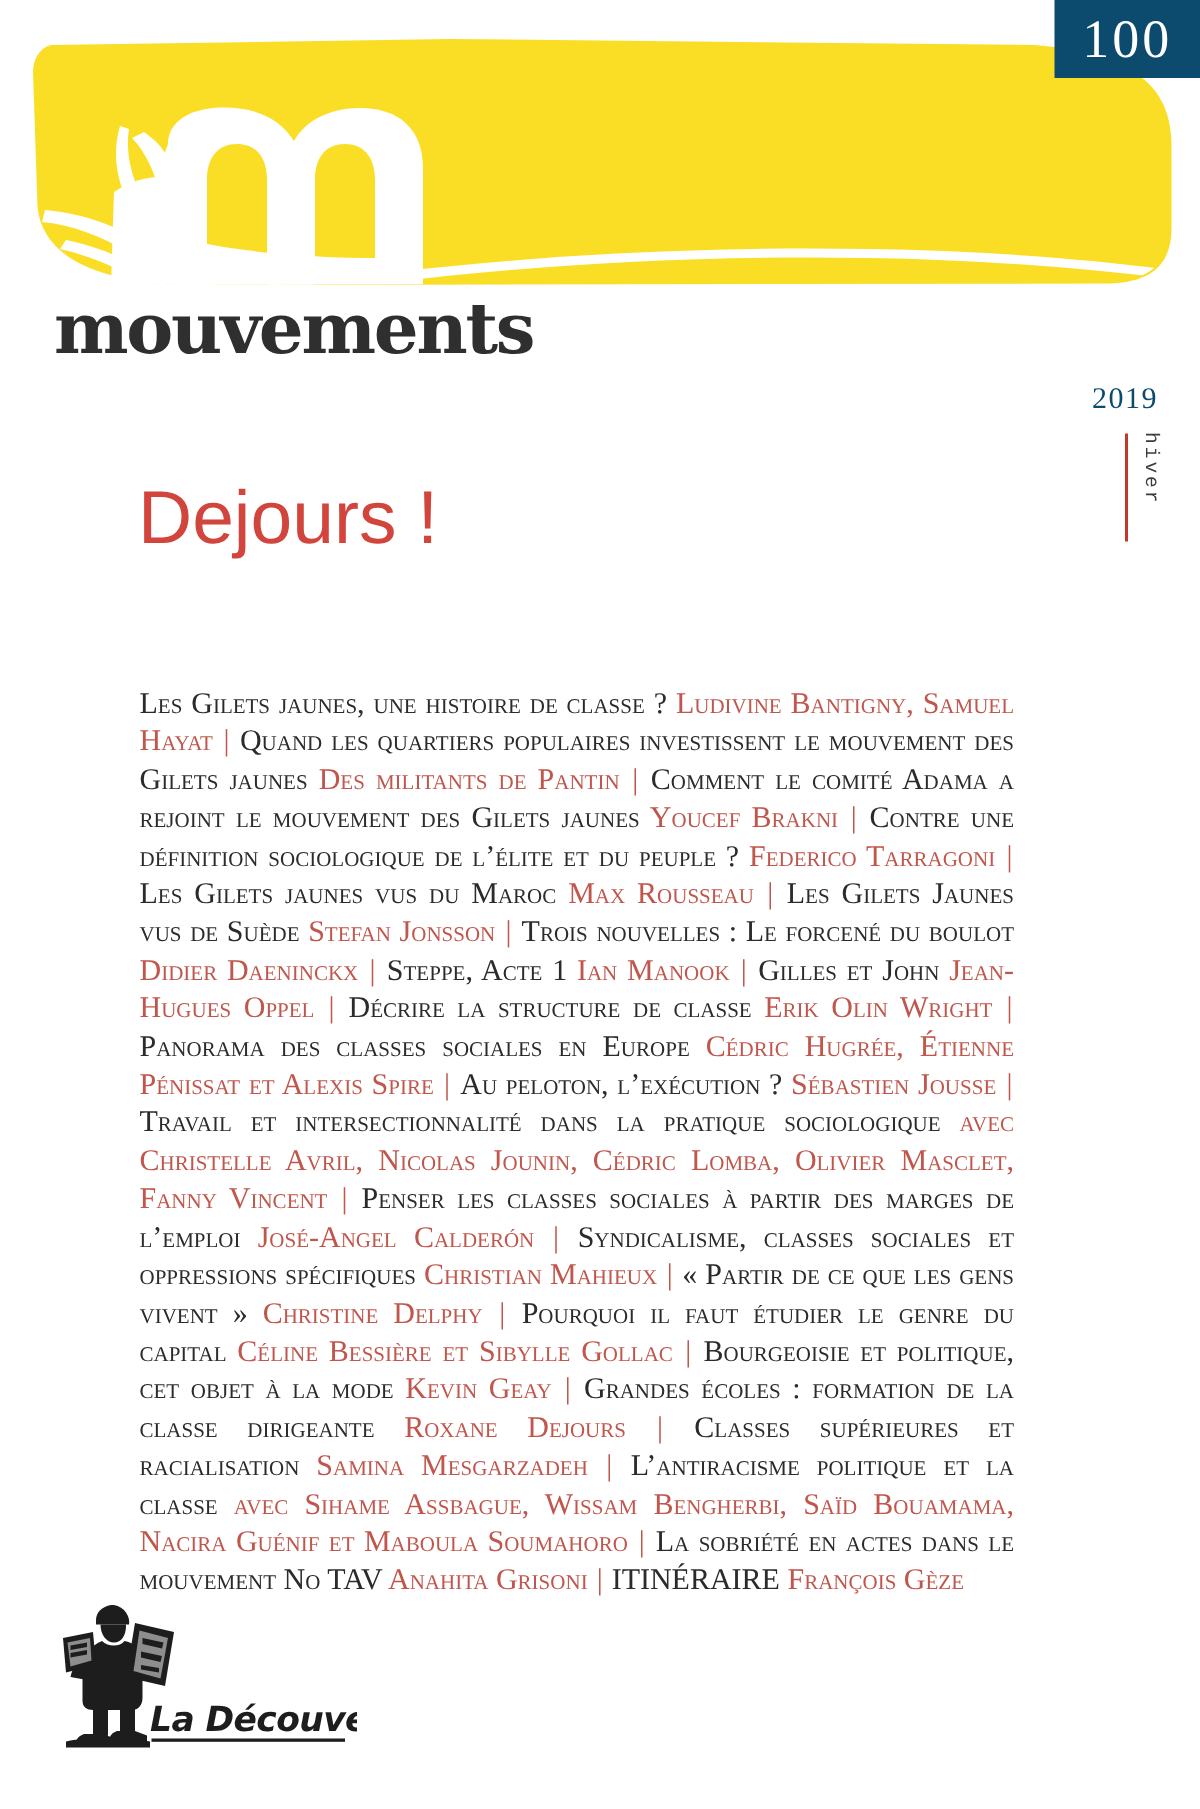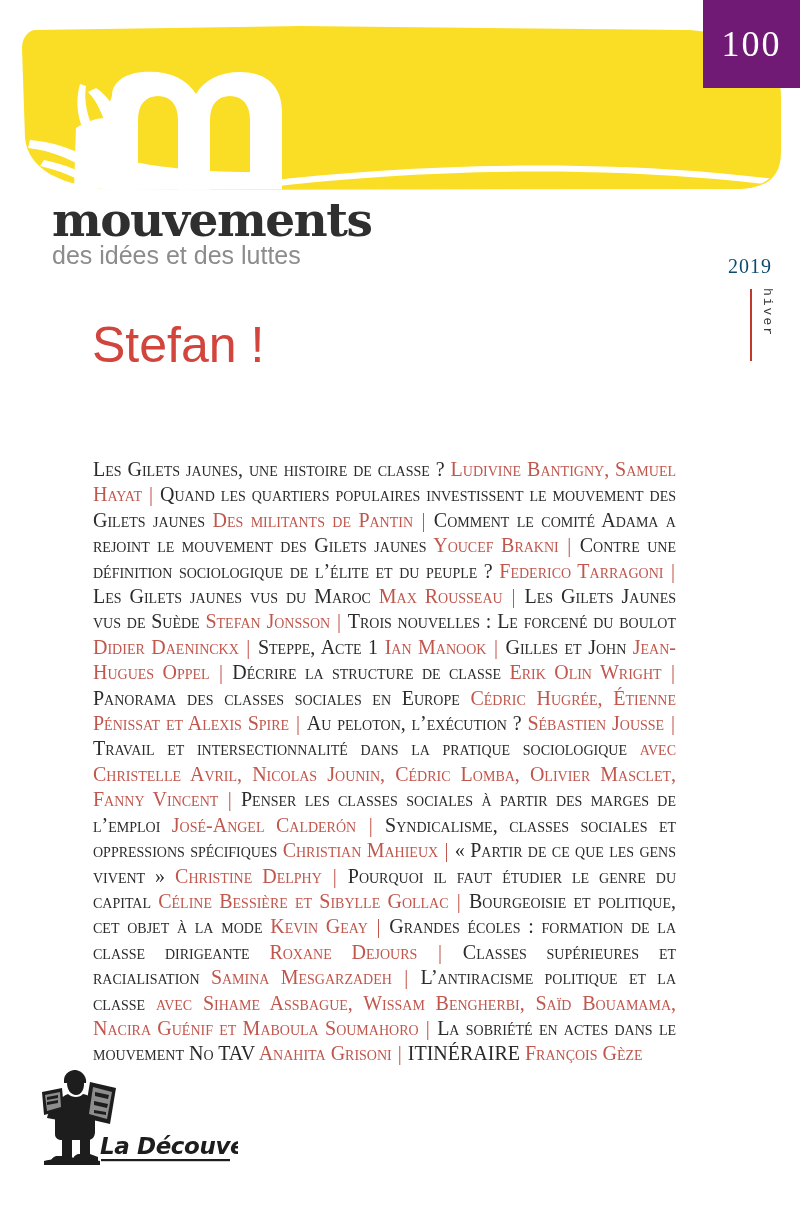--- a/index.html
+++ b/index.html
@@ -7,22 +7,22 @@
     width:800px;height:1206px;position:relative;overflow:hidden;
     font-family:"Liberation Serif",serif;
     -webkit-font-smoothing:antialiased;
   }
 
   
   #masthead{position:absolute;left:0;top:0;width:800px;height:200px;}
   #masthead svg{display:block;width:800px;height:200px;}
 
   #issue-badge{
-    position:absolute;right:0;top:0;width:97px;height:88px;
-    background:#701a75;color:#ffffff;
+    position:absolute;right:0;top:0;width:97px;height:52px;
+    background:#0c4a6e;color:#ffffff;
     display:flex;align-items:center;justify-content:center;
     font-family:"Liberation Serif",serif;font-size:36px;letter-spacing:2px;
   }
 
   
   #wordmark-row{
     position:absolute;left:36px;top:196px;width:740px;height:52px;
     display:flex;align-items:baseline;flex-direction:column;
   }
   #wordmark{
@@ -125,28 +125,27 @@
     </g>
   </svg>
 
   <div id="issue-badge">
     <span>100</span>
   </div>
 </div>
 
 <div id="wordmark-row">
   <div id="wordmark">mouvements</div>
-  <div id="tagline">des idées et des luttes</div>
 </div>
 
 <div id="year">2019</div>
 <div id="season-rule"></div>
 <div id="season">hiver</div>
 
-<h1 id="issue-title">Stefan !</h1>
+<h1 id="issue-title">Dejours !</h1>
 
 <div id="toc"><span class="nc-wrap">Les Gilets jaunes, une histoire de classe ? </span><span class="a">Ludivine Bantigny, Samuel Hayat</span><span class="sep"> | </span><span class="nc-wrap">Quand les quartiers populaires investissent le mouvement des Gilets jaunes </span><span class="a">Des militants de Pantin</span><span class="sep"> | </span><span class="nc-wrap">Comment le comité Adama a rejoint le mouvement des Gilets jaunes </span><span class="a">Youcef Brakni</span><span class="sep"> | </span><span class="nc-wrap">Contre une définition sociologique de l’élite et du peuple ? </span><span class="a">Federico Tarragoni</span><span class="sep"> | </span><span class="nc-wrap">Les Gilets jaunes vus du Maroc </span><span class="a">Max Rousseau</span><span class="sep"> | </span><span class="nc-wrap">Les Gilets Jaunes vus de Suède </span><span class="a">Stefan Jonsson</span><span class="sep"> | </span><span class="nc-wrap">Trois nouvelles : Le forcené du boulot </span><span class="a">Didier Daeninckx</span><span class="sep"> | </span><span class="nc-wrap">Steppe, Acte 1 </span><span class="a">Ian Manook</span><span class="sep"> | </span><span class="nc-wrap">Gilles et John </span><span class="a">Jean-Hugues Oppel</span><span class="sep"> | </span><span class="nc-wrap">Décrire la structure de classe </span><span class="a">Erik Olin Wright</span><span class="sep"> | </span><span class="nc-wrap">Panorama des classes sociales en Europe </span><span class="a">Cédric Hugrée, Étienne Pénissat et Alexis Spire</span><span class="sep"> | </span><span class="nc-wrap">Au peloton, l’exécution ? </span><span class="a">Sébastien Jousse</span><span class="sep"> | </span><span class="nc-wrap">Travail et intersectionnalité dans la pratique sociologique </span><span class="a">avec Christelle Avril, Nicolas Jounin, Cédric Lomba, Olivier Masclet, Fanny Vincent</span><span class="sep"> | </span><span class="nc-wrap">Penser les classes sociales à partir des marges de l’emploi </span><span class="a">José-Angel Calderón</span><span class="sep"> | </span><span class="nc-wrap">Syndicalisme, classes sociales et oppressions spécifiques </span><span class="a">Christian Mahieux</span><span class="sep"> | </span><span class="nc-wrap">« Partir de ce que les gens vivent » </span><span class="a">Christine Delphy</span><span class="sep"> | </span><span class="nc-wrap">Pourquoi il faut étudier le genre du capital </span><span class="a">Céline Bessière et Sibylle Gollac</span><span class="sep"> | </span><span class="nc-wrap">Bourgeoisie et politique, cet objet à la mode </span><span class="a">Kevin Geay</span><span class="sep"> | </span><span class="nc-wrap">Grandes écoles : formation de la classe dirigeante </span><span class="a">Roxane Dejours</span><span class="sep"> | </span><span class="nc-wrap">Classes supérieures et racialisation </span><span class="a">Samina Mesgarzadeh</span><span class="sep"> | </span><span class="nc-wrap">L’antiracisme politique et la classe </span><span class="a">avec Sihame Assbague, Wissam Bengherbi, Saïd Bouamama, Nacira Guénif et Maboula Soumahoro</span><span class="sep"> | </span><span class="nc-wrap">La sobriété en actes dans le mouvement No TAV </span><span class="a">Anahita Grisoni</span><span class="sep"> | </span><span class="nc-wrap">ITINÉRAIRE </span><span class="a">François Gèze</span></div>
 
 <div id="publisher">
   <svg viewBox="0 0 200 105" xmlns="http://www.w3.org/2000/svg">
     <g fill="#1d1d1d">
 
       <path d="M36,8 C30,9 26,13 26,18 L26,21 L48,21 C49,16 45,9 38,8 Z"></path>
 
       <path d="M29,21 C29,28 33,33 38,33 C43,33 46,28 46,22 L46,21 Z"></path>

